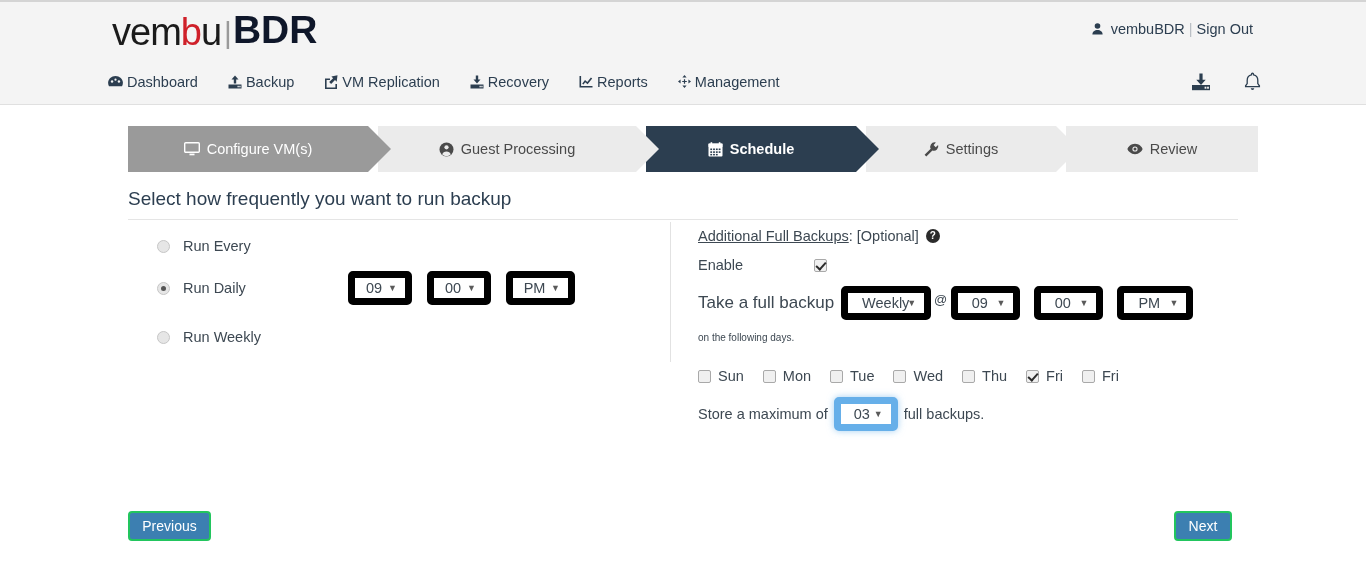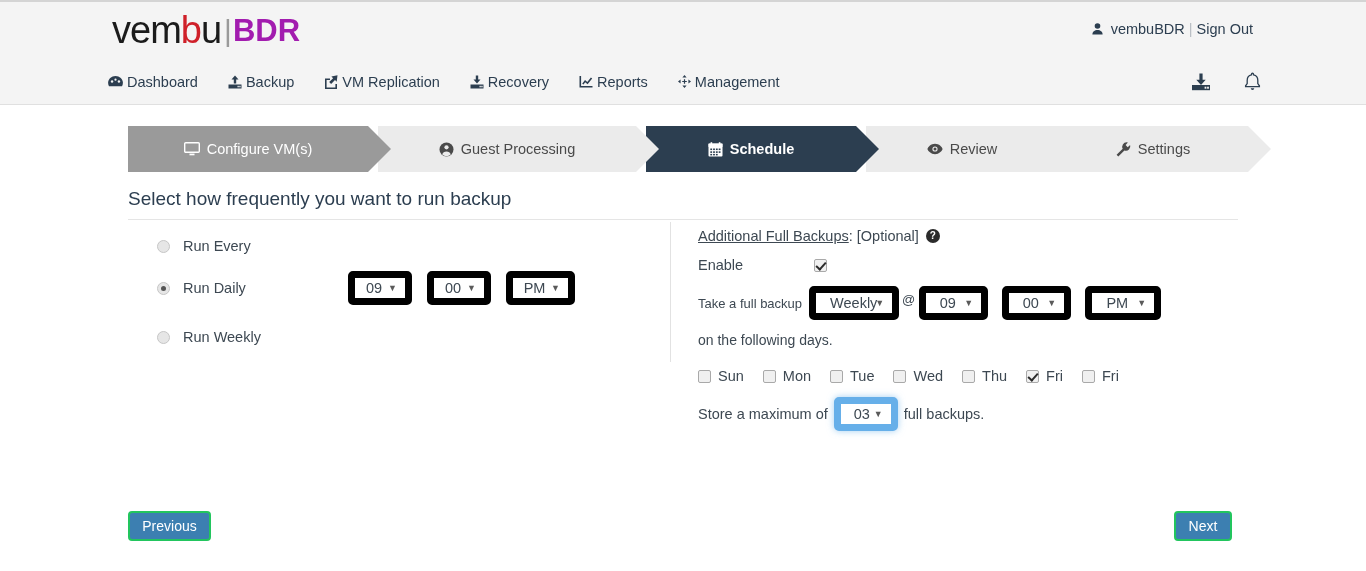--- a/index.html
+++ b/index.html
@@ -32,22 +32,22 @@
   .logo .l-b { color: #cf2029; }
   .logo .l-u { color: #1b1b1b; }
   .logo .l-sep {
     color: #9a9a9a;
     font-size: 30px;
     padding: 0 2px 0 3px;
     vertical-align: 2px;
   }
   .logo .l-bdr {
     font-weight: bold;
-    font-size: 31px;
-    color: #a21caf;
+    font-size: 39px;
+    color: #0f172a;
     letter-spacing: 0px;
     vertical-align: 2px;
   }
   .account {
     position: absolute;
     right: 113px; top: 19px;
     font-size: 14.5px;
     color: #2c3e50;
     white-space: nowrap;
   }
@@ -290,40 +290,40 @@
     transform: rotate(42deg);
   }
 
   .fullbackup-row {
     position: absolute;
     left: 0; top: 58px;
     display: flex;
     align-items: center;
   }
   .fullbackup-row .ftxt {
-    font-size: 13px;
+    font-size: 17px;
     color: #3d4852;
     white-space: nowrap;
     margin-right: 7px;
   }
   .fullbackup-row .sel.freqsel { width: 90px; justify-content: flex-start; padding-left: 14px; }
   .fullbackup-row .at {
     font-size: 13px;
     color: #3d4852;
     margin: 0 4px 0 3px;
     align-self: flex-start;
     padding-top: 6px;
   }
   .fullbackup-row .sel.tsel { width: 69px; margin-right: 14px; }
   .fullbackup-row .sel.tsel:last-child { margin-right: 0; width: 76px; }
 
   .ondays {
     position: absolute;
     left: 0; top: 104px;
-    font-size: 14px;
+    font-size: 10px;
     color: #3d4852;
     white-space: nowrap;
   }
 
   .days-row {
     position: absolute;
     left: 0; top: 140px;
     display: flex;
     align-items: center;
   }
@@ -518,40 +518,40 @@
             <rect x="10.7" y="9.3" width="1.8" height="1.6"></rect>
             <rect x="2.3" y="11.9" width="1.8" height="1.5"></rect>
             <rect x="5.1" y="11.9" width="1.8" height="1.5"></rect>
             <rect x="7.9" y="11.9" width="1.8" height="1.5"></rect>
           </g>
         </svg>
     </span>
     <span>Schedule</span>
   </div>
 
+  <div class="step s4">
+    <span class="sico">
+      <svg class="icon-svg" width="15" height="15" viewBox="0 0 15 15">
+          <path d="M10.6 0.3a4.4 4.4 0 00-3.9 6.4L0.6 12.8l1.7 1.7 6.1-6.1a4.4 4.4 0 005.7-5.5L11.7 5.2 9.6 3.1l2.3-2.5a4.4 4.4 0 00-1.3-.3z" fill="#4a4a4a"></path>
+        </svg>
+    </span>
+    <span>Settings</span>
+  </div>
+
   <div class="step s5">
     <span class="sico">
       <svg class="icon-svg" width="16" height="12" viewBox="0 0 16 12">
           <path d="M8 0.8C4 0.8 1 4 0.4 6 1 8 4 11.2 8 11.2S15 8 15.6 6C15 4 12 0.8 8 0.8z" fill="#4a4a4a"></path>
           <circle cx="8" cy="6" r="2.6" fill="#ebebeb"></circle>
           <circle cx="8" cy="6" r="1.5" fill="#4a4a4a"></circle>
         </svg>
     </span>
     <span>Review</span>
   </div>
 
-  <div class="step s4">
-    <span class="sico">
-      <svg class="icon-svg" width="15" height="15" viewBox="0 0 15 15">
-          <path d="M10.6 0.3a4.4 4.4 0 00-3.9 6.4L0.6 12.8l1.7 1.7 6.1-6.1a4.4 4.4 0 005.7-5.5L11.7 5.2 9.6 3.1l2.3-2.5a4.4 4.4 0 00-1.3-.3z" fill="#4a4a4a"></path>
-        </svg>
-    </span>
-    <span>Settings</span>
-  </div>
-
 </div>
 
 <div class="page-title">Select how frequently you want to run backup</div>
 <div class="title-rule"></div>
 <div class="col-divider"></div>
 
 <div class="freq">
 
   <div class="freq-row r1">
     <span class="radio"></span>

